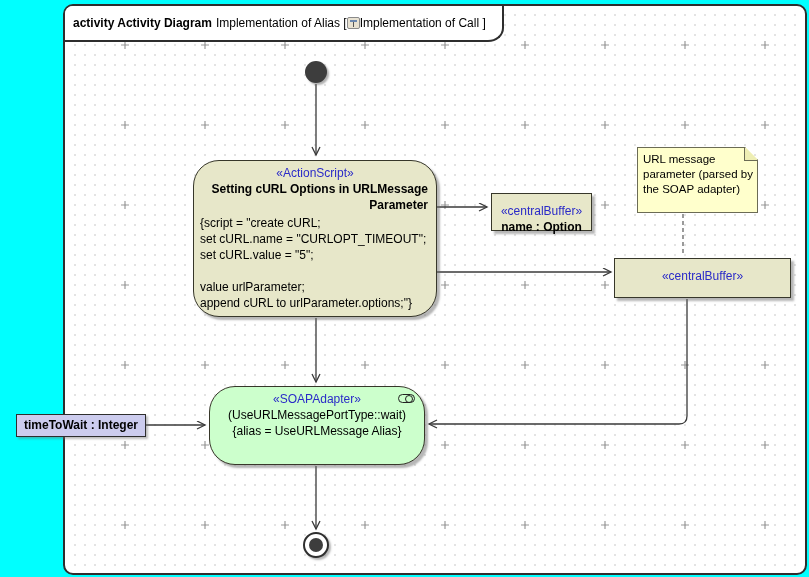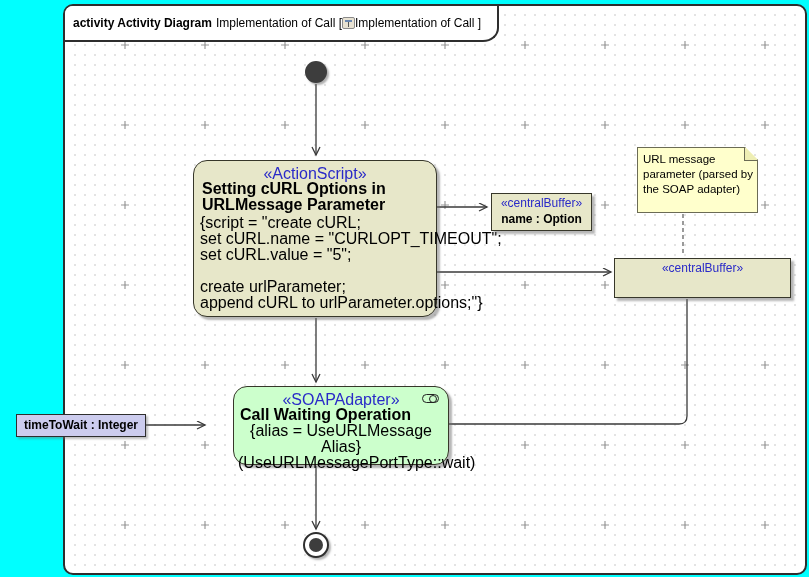--- a/index.html
+++ b/index.html
@@ -49,38 +49,38 @@
 
   
   .initial-node {
     left:305px; top:61px; width:22px; height:22px;
     background:#3d3d3d; border-radius:50%;
     box-shadow:2px 2px 2px rgba(110,110,110,0.55);
   }
 
   
   .action {
-    border:1.5px solid #37372a; border-radius:14px;
+    border:1.5px solid #37372a; border-radius:26px;
     box-shadow:3px 3px 2px rgba(110,110,110,0.5);
-    font-size:16px; color:#000;
+    font-size:12px; color:#000;
   }
   .action-script {
     left:193px; top:160px; width:244px; height:157px;
     background:#e7e7c9; padding:5px 6px 4px 6px;
   }
   .stereotype { color:#2a2ac8; text-align:center; line-height:15px; }
-  .node-title { font-weight:bold; text-align:left; line-height:16px; padding:0 2px; }
+  .node-title { font-weight:bold; text-align:right; line-height:16px; padding:0 2px; }
   .code-block { margin-top:2px; }
   .code-line { line-height:16px; min-height:16px; white-space:nowrap; }
 
   
   .buffer {
     background:#e7e7c9; border:1.5px solid #37372a;
     box-shadow:3px 3px 2px rgba(110,110,110,0.5);
-    font-size:12px; text-align:center; padding-top:2px;
+    font-size:12px; text-align:center; padding-top:10px;
   }
   .buffer-curl { left:491px; top:193px; width:101px; height:38px; }
   .buffer-urlparam { left:614px; top:258px; width:177px; height:40px; }
   .buffer .name { font-weight:bold; line-height:16px; }
 
   
   .note {
     left:637px; top:147px; width:121px; height:66px;
     background:#ffffcc; border:1px solid #6b6b55;
     box-shadow:3px 3px 2px rgba(110,110,110,0.5);
@@ -89,21 +89,21 @@
   }
   .note-fold {
     position:absolute; right:0; top:0; width:13px; height:13px;
     background:#eeeeb4;
     border-left:1px solid #6b6b55; border-bottom:1px solid #6b6b55;
   }
 
   
   .soap-action {
     left:209px; top:386px; width:216px; height:79px;
-    background:#ccffcc; padding:5px 4px 4px 4px;margin-left:24px;
+    background:#ccffcc; padding:5px 4px 4px 4px;
   }
   .soap-line { text-align:center; line-height:16px; }
   .fork-icon {
     position:absolute; right:9px; top:7px; width:17px; height:9px;
     border:1px solid #222; border-radius:5px; background:transparent;
   }
   .fork-icon::after {
     content:""; position:absolute; right:1px; top:0px; width:6px; height:6px;
     border:1px solid #222; border-radius:50%;
   }
@@ -157,36 +157,36 @@
     <path d="M683,214 L683,256" stroke-dasharray="4 3" stroke="#666"></path>
     <path d="M687,299 L687,416 Q687,424 679,424 L429,424" marker-end="url(#vee)"></path>
     <path d="M134,425 L205,425" marker-end="url(#vee)"></path>
     <path d="M316,318 L316,382" marker-end="url(#vee)"></path>
     <path d="M316,466 L316,529" marker-end="url(#vee)"></path>
   </g>
 </svg>
 
 <div class="tab">
   <span class="kind">activity Activity Diagram</span>
-  <span>Implementation of Call [</span>
+  <span>Implementation of Alias [</span>
   <span class="diagram-icon"></span>
   <span>Implementation of Call ]</span>
 </div>
 
 <div class="node initial-node"></div>
 
 <div class="node action action-script">
   <div class="stereotype">«ActionScript»</div>
   <div class="node-title">Setting cURL Options in URLMessage Parameter</div>
   <div class="code-block">
     <div class="code-line">{script = "create cURL;</div>
     <div class="code-line">set cURL.name = "CURLOPT_TIMEOUT";</div>
     <div class="code-line">set cURL.value = "5";</div>
     <div class="code-line"></div>
-    <div class="code-line">create urlParameter;</div>
+    <div class="code-line">value urlParameter;</div>
     <div class="code-line">append cURL to urlParameter.options;"}</div>
   </div>
 </div>
 
 <div class="node buffer buffer-curl">
   <div class="stereotype">«centralBuffer»</div>
   <div class="name">name : Option</div>
 </div>
 
 <div class="node buffer buffer-urlparam">
@@ -194,22 +194,21 @@
 </div>
 
 <div class="node note">
   <div class="note-fold"></div>
   <div>URL message parameter (parsed by the SOAP adapter)</div>
 </div>
 
 <div class="node action soap-action">
   <span class="fork-icon"></span>
   <div class="stereotype">«SOAPAdapter»</div>
-  <div class="node-title">Call Waiting Operation</div>
+  <div class="soap-line">(UseURLMessagePortType::wait)</div>
   <div class="soap-line">{alias = UseURLMessage Alias}</div>
-  <div class="soap-line">(UseURLMessagePortType::wait)</div>
 </div>
 
 <div class="node pin">timeToWait : Integer</div>
 
 <div class="node final-node">
   <div class="dot"></div>
 </div>
 
 </body></html>

